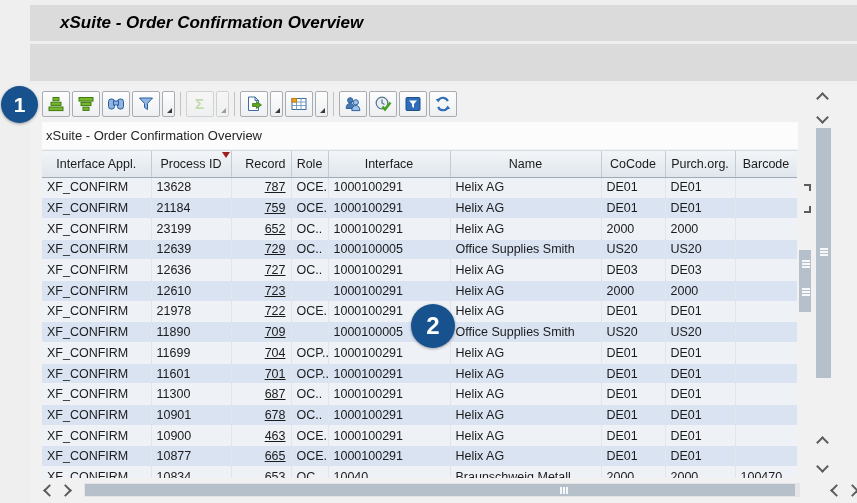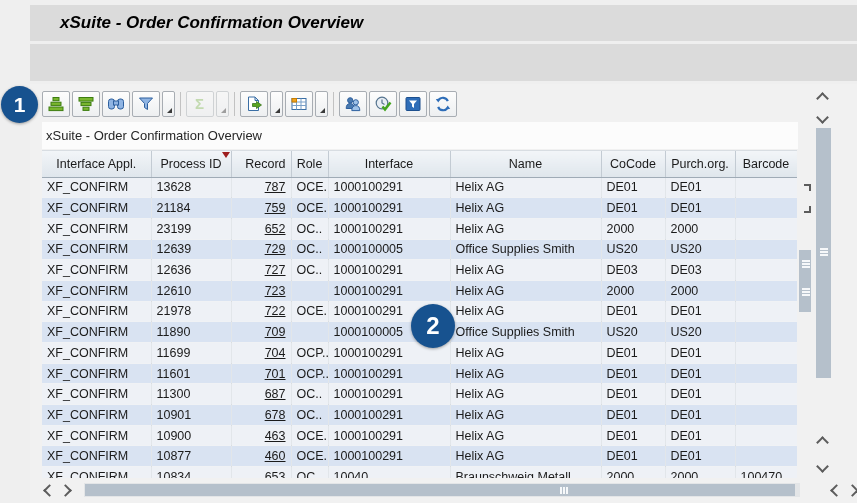--- a/index.html
+++ b/index.html
@@ -338,21 +338,21 @@
               <td class="col-role">OCE..</td>
               <td class="col-supplier">1000100291</td>
               <td class="col-name">Helix AG</td>
               <td class="col-cocode">DE01</td>
               <td class="col-purch_org">DE01</td>
               <td class="col-barcode"></td>
             </tr>
             <tr>
               <td class="col-interface_appl">XF_CONFIRM</td>
               <td class="col-process_id">10877</td>
-              <td class="col-record"><span class="link">460</span></td>
+              <td class="col-record"><span class="link">665</span></td>
               <td class="col-role">OCE..</td>
               <td class="col-supplier">1000100291</td>
               <td class="col-name">Helix AG</td>
               <td class="col-cocode">DE01</td>
               <td class="col-purch_org">DE01</td>
               <td class="col-barcode"></td>
             </tr>
             <tr>
               <td class="col-interface_appl">XF_CONFIRM</td>
               <td class="col-process_id">10834</td>

